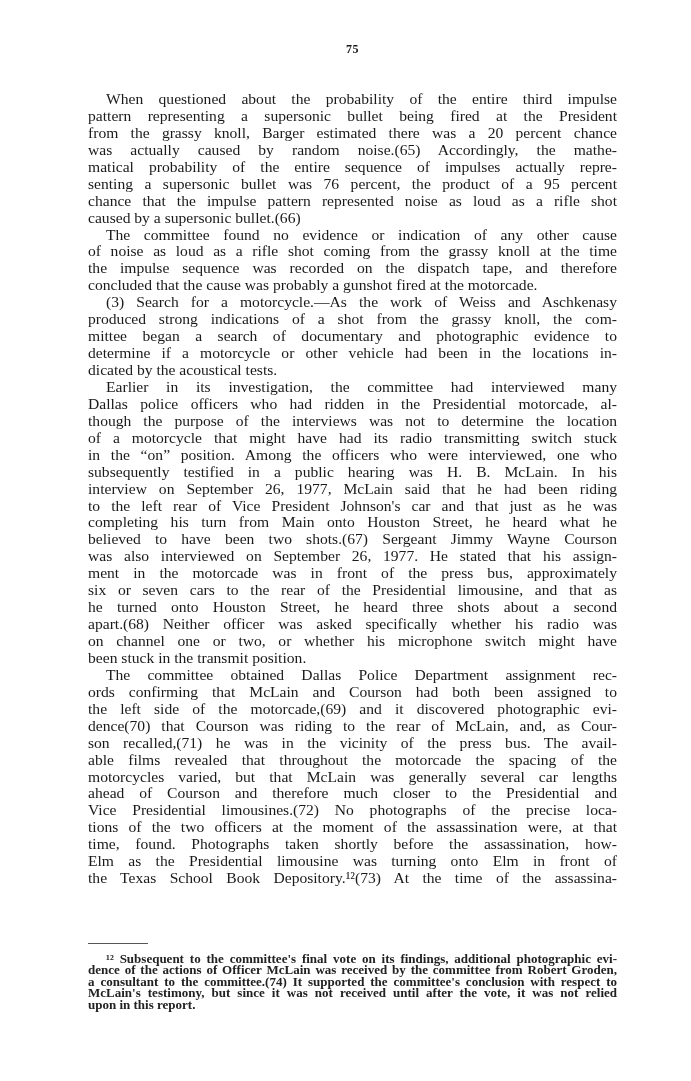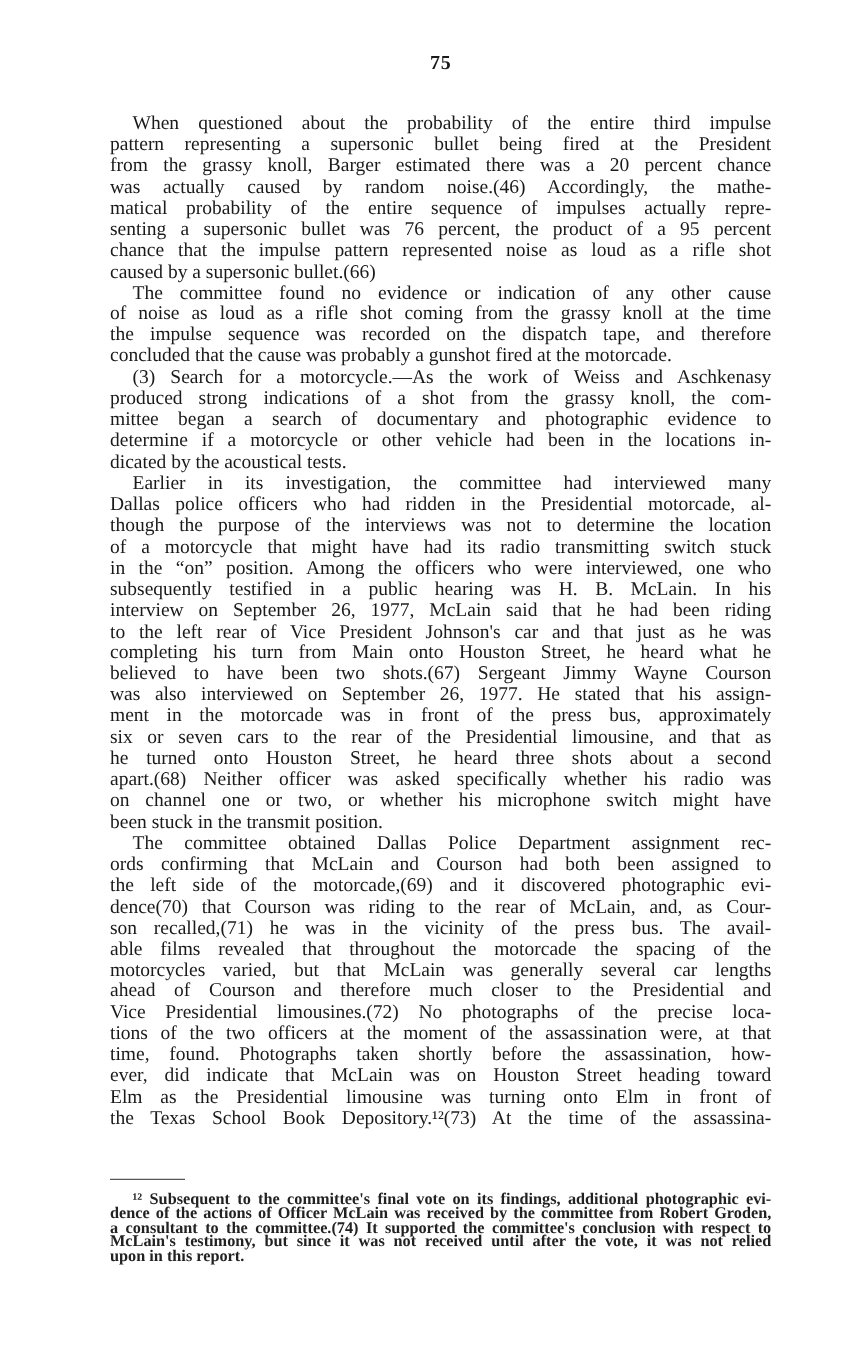--- a/index.html
+++ b/index.html
@@ -4,21 +4,21 @@
 <style>
   html, body { margin: 0; padding: 0; background: #ffffff; }
   body { width: 691px; height: 1081px; position: relative; overflow: hidden; }
   .page {
     position: absolute; left: 88px; top: 0; width: 529px;
     font-family: "Liberation Serif", "DejaVu Serif", serif;
     color: #1a1a1a;
   }
   .page-number {
     position: absolute; top: 42px; left: 0; width: 100%;
-    text-align: center; font-size: 16px; font-weight: bold; letter-spacing: 0.5px;
+    text-align: center; font-size: 12px; font-weight: bold; letter-spacing: 0.5px;
   }
   .body-text {
     position: absolute; top: 91px; left: 0; width: 529px;
     font-size: 15.6px; line-height: 16.95px;
   }
   .line {
     display: block; white-space: nowrap; text-align: justify;
     text-align-last: justify; height: 16.95px;
   }
   .line.last { text-align-last: left; }
@@ -37,21 +37,21 @@
 </head>
 <body>
 
 <div class="page">
   <div class="page-number">75</div>
 
   <div class="body-text" id="body">
       <span class="line indent">When questioned about the probability of the entire third impulse</span>
       <span class="line">pattern representing a supersonic bullet being fired at the President</span>
       <span class="line">from the grassy knoll, Barger estimated there was a 20 percent chance</span>
-      <span class="line">was actually caused by random noise.(46) Accordingly, the mathe-</span>
+      <span class="line">was actually caused by random noise.(65) Accordingly, the mathe-</span>
       <span class="line">matical probability of the entire sequence of impulses actually repre-</span>
       <span class="line">senting a supersonic bullet was 76 percent, the product of a 95 percent</span>
       <span class="line">chance that the impulse pattern represented noise as loud as a rifle shot</span>
       <span class="line last">caused by a supersonic bullet.(66)</span>
       <span class="line indent">The committee found no evidence or indication of any other cause</span>
       <span class="line">of noise as loud as a rifle shot coming from the grassy knoll at the time</span>
       <span class="line">the impulse sequence was recorded on the dispatch tape, and therefore</span>
       <span class="line last">concluded that the cause was probably a gunshot fired at the motorcade.</span>
       <span class="line indent">(3) Search for a motorcycle.—As the work of Weiss and Aschkenasy</span>
       <span class="line">produced strong indications of a shot from the grassy knoll, the com-</span>
@@ -79,21 +79,20 @@
       <span class="line">ords confirming that McLain and Courson had both been assigned to</span>
       <span class="line">the left side of the motorcade,(69) and it discovered photographic evi-</span>
       <span class="line">dence(70) that Courson was riding to the rear of McLain, and, as Cour-</span>
       <span class="line">son recalled,(71) he was in the vicinity of the press bus. The avail-</span>
       <span class="line">able films revealed that throughout the motorcade the spacing of the</span>
       <span class="line">motorcycles varied, but that McLain was generally several car lengths</span>
       <span class="line">ahead of Courson and therefore much closer to the Presidential and</span>
       <span class="line">Vice Presidential limousines.(72) No photographs of the precise loca-</span>
       <span class="line">tions of the two officers at the moment of the assassination were, at that</span>
       <span class="line">time, found. Photographs taken shortly before the assassination, how-</span>
-      <span class="line">ever, did indicate that McLain was on Houston Street heading toward</span>
       <span class="line">Elm as the Presidential limousine was turning onto Elm in front of</span>
       <span class="line">the Texas School Book Depository.¹²(73) At the time of the assassina-</span>
     </div>
 
   <div class="footnote-rule"></div>
 
   <div class="footnotes" id="notes">
       <span class="line indent">¹² Subsequent to the committee's final vote on its findings, additional photographic evi-</span>
       <span class="line">dence of the actions of Officer McLain was received by the committee from Robert Groden,</span>
       <span class="line">a consultant to the committee.(74) It supported the committee's conclusion with respect to</span>

